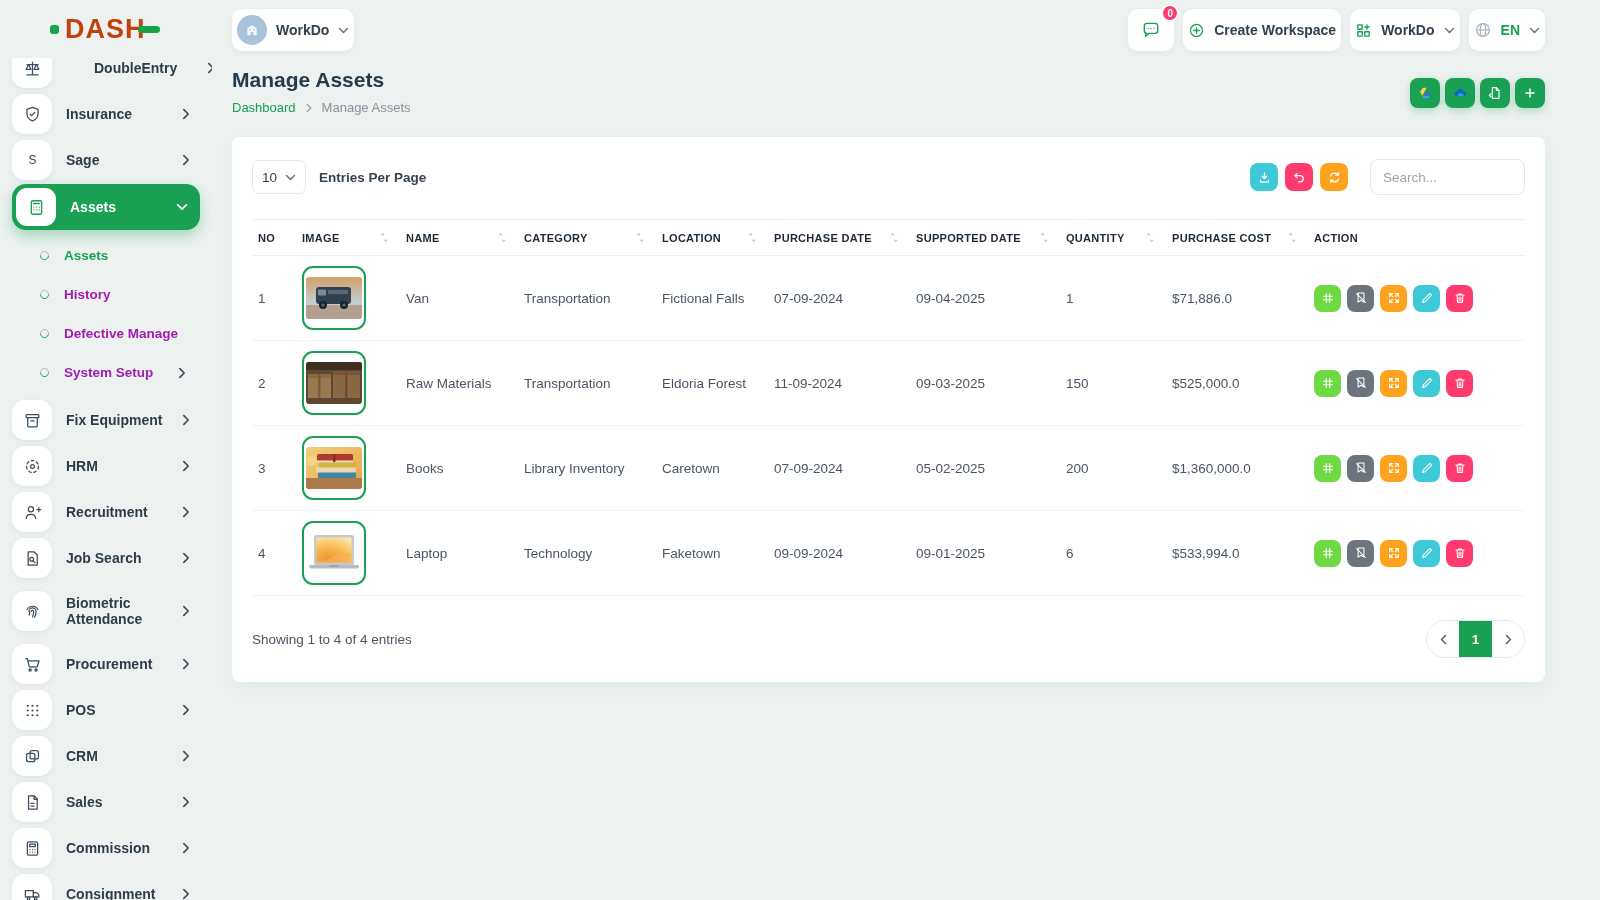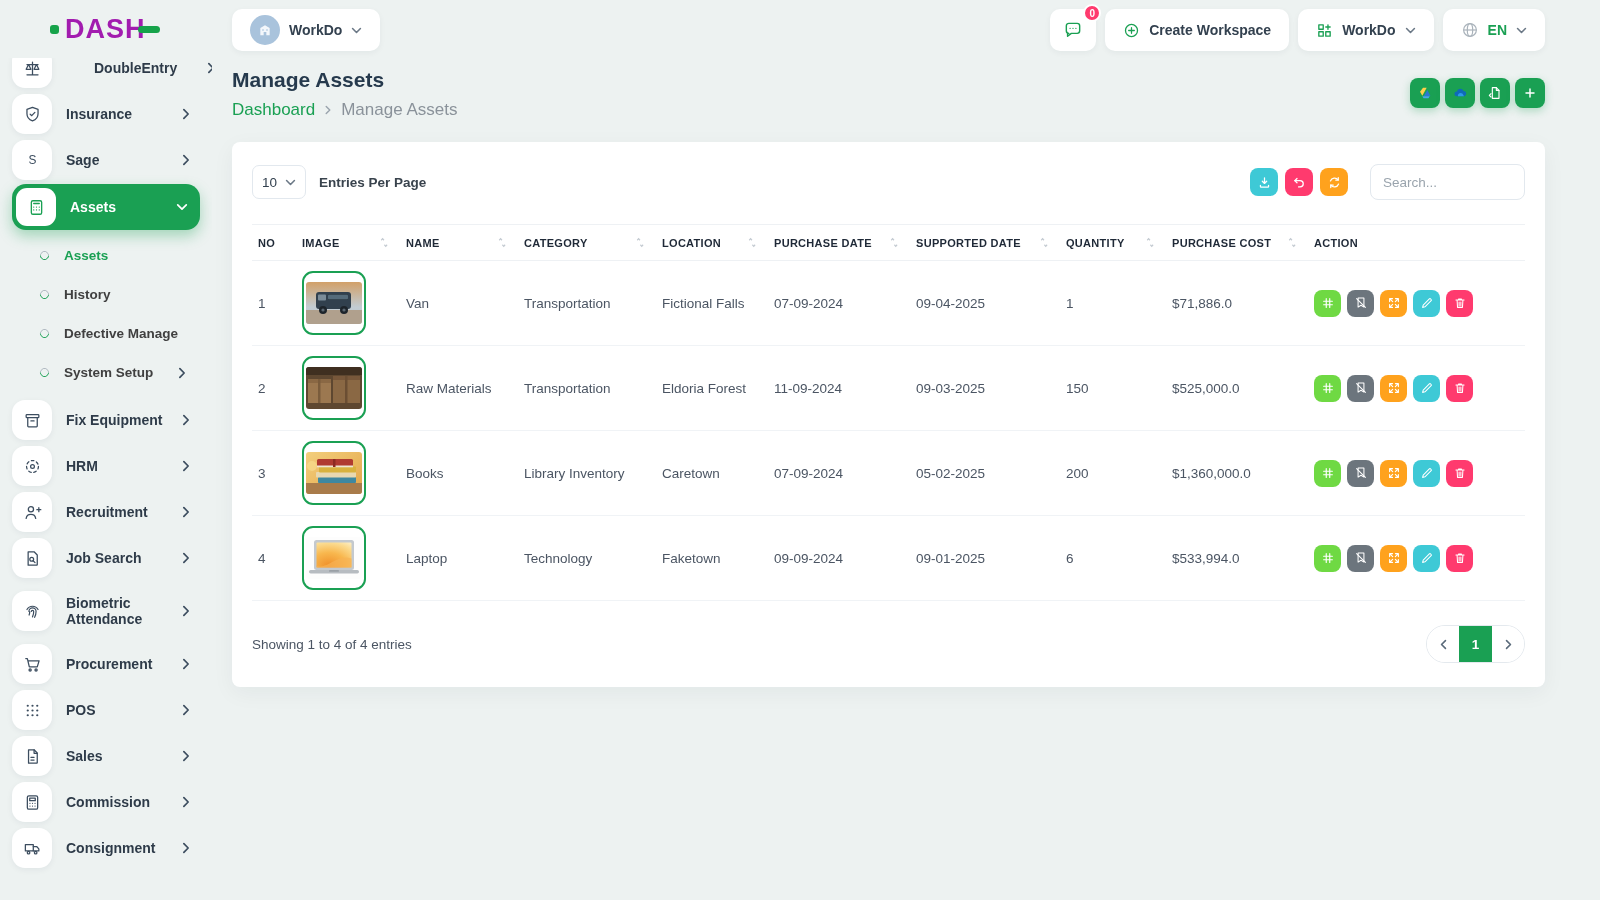--- a/index.html
+++ b/index.html
@@ -7,61 +7,61 @@
   body {
     font-family: "Liberation Sans", sans-serif;
     background:#edf2f1; color:#2e3b49;
   }
   .app { display:flex; width:1600px; height:900px; }
 
   
   .sidebar { width:212px; flex:0 0 212px; display:flex; flex-direction:column; height:900px; }
   .logo { height:58px; display:flex; align-items:center; padding-left:50px; gap:6px; z-index:2; background:#edf2f1; }
   .logo-dot { width:9px; height:9px; border-radius:3px; background:#16a34a; }
-  .logo-text { font-size:27px; font-weight:900; letter-spacing:1px; color:#a21caf; }
+  .logo-text { font-size:27px; font-weight:900; letter-spacing:1px; color:#c2410c; }
   .logo-dash { width:22px; height:7px; border-radius:4px; background:#16a34a; margin-left:-14px; }
   .nav { flex:1; overflow:hidden; padding:0 12px 0 12px; }
   .nav-item { display:flex; align-items:center; height:44px; margin-bottom:2px; cursor:pointer; border-radius:14px; padding-right:8px; }
   .nav-item.first { margin-top:-12px;gap:28px; }
   .nav-ico { width:40px; height:40px; border-radius:13px; background:#fff; display:flex; align-items:center; justify-content:center; box-shadow:0 2px 6px rgba(20,40,60,.06); flex:0 0 40px; color:#3c4d5f; }
   .nav-ico svg { width:19px; height:19px; }
   .nav-label { font-size:14px; font-weight:600; color:#2e3b49; margin-left:14px; line-height:1.15; }
   .chev { margin-left:auto; color:#3c4d5f; display:flex; }
   .chev svg { width:12px; height:12px; }
   .nav-item.active { background:#1aa053; box-shadow:0 6px 14px rgba(26,160,83,.35); height:46px; padding-left:4px; }
   .nav-item.active .nav-ico { width:38px; height:38px; border-radius:11px; color:#1aa053; box-shadow:none; }
   .nav-item.active .nav-label { color:#fff; }
   .nav-item.active .chev { color:#fff; transform:rotate(90deg); margin-right:4px; }
   .nav-item.tall { height:58px; }
   .subnav { padding:4px 0 6px 28px; }
   .sub-item { display:flex; align-items:center; height:39px; cursor:pointer; padding-right:12px; }
   .sub-dot { width:9px; height:9px; border-radius:50%; border:1.5px solid #aeb7bf; border-bottom-color:#1aa053; border-left-color:#1aa053; transform:rotate(-45deg); flex:0 0 9px; }
-  .sub-label { font-size:13.5px; font-weight:600; color:#404040; margin-left:15px; }
+  .sub-label { font-size:13.5px; font-weight:600; color:#a21caf; margin-left:15px; }
   .sub-item.active .sub-label { color:#1aa053; }
   .sub-item .chev { margin-left:auto; }
 
   
   .main { flex:1; padding:0 55px 0 20px; }
   .topbar { display:flex; align-items:center; justify-content:space-between; padding-top:8px; height:52px; }
-  .pill { background:#fff; border-radius:10px; height:42px; display:flex; align-items:center; padding:0 18px; gap:9px; box-shadow:0 2px 6px rgba(20,40,60,.05); cursor:pointer; }
+  .pill { background:#fff; border-radius:10px; height:42px; display:flex; align-items:center; padding:0 5px; gap:9px; box-shadow:0 2px 6px rgba(20,40,60,.05); cursor:pointer; }
   .ws-avatar { width:30px; height:30px; border-radius:50%; background:#a9c3dc; display:flex; align-items:center; justify-content:center; color:#f3f7fb; }
   .ws-avatar svg { width:16px; height:16px; }
   .pill-label { font-size:14px; font-weight:700; color:#33414f; }
   .topbar-right { display:flex; gap:9px; align-items:center; }
   .chat-pill { position:relative; width:46px; justify-content:center; padding:0; }
   .chat-pill svg { width:20px; height:20px; color:#1aa053; }
   .badge { position:absolute; top:-5px; right:-5px; min-width:18px; height:18px; border-radius:9px; background:#ff3a6e; color:#fff; font-size:10px; font-weight:700; display:flex; align-items:center; justify-content:center; border:2px solid #fff; padding:0 3px; }
   .green-ic { color:#1aa053; display:flex; } .green-ic svg{ width:17px; height:17px; }
   .lang-label { font-size:14px; font-weight:700; color:#1aa053; }
   .globe { color:#aab3bb; display:flex; } .globe svg { width:18px; height:18px; }
   .chev-sm { color:#6b7886; display:flex; } .chev-sm svg { width:11px; height:11px; }
 
   .page-head { display:flex; justify-content:space-between; align-items:flex-start; margin-top:16px; }
   .page-title { font-size:21px; font-weight:700; color:#263a4d; }
-  .breadcrumb { display:flex; align-items:center; gap:8px; margin-top:8px; font-size:17px; }
+  .breadcrumb { display:flex; align-items:center; gap:8px; margin-top:8px; font-size:13px; }
   .bc-root { color:#1aa053; cursor:pointer; }
   .bc-sep { color:#9aa4ad; display:flex; } .bc-sep svg { width:10px; height:10px; }
   .bc-cur { color:#8a929a; }
   .head-actions { display:flex; gap:5px; margin-top:10px; }
   .gbtn { width:30px; height:30px; border-radius:8px; background:#1aa053; border:none; display:flex; align-items:center; justify-content:center; cursor:pointer; box-shadow:0 3px 8px rgba(26,160,83,.3); }
   .gbtn svg { width:16px; height:16px; }
 
   
   .card { background:#fff; border-radius:8px; margin-top:22px; padding:22px 20px 24px; box-shadow:0 6px 22px rgba(20,40,60,.05); }
   .controls { display:flex; align-items:center; }
@@ -323,20 +323,34 @@
             </svg>
         </span>
         <span class="nav-label">POS</span>
         <span class="chev">
             <svg viewBox="0 0 13 14">
               <use href="#chev-r"></use>
             </svg>
           </span>
       </div>
 
+      <div class="nav-item">
+        <span class="nav-ico">
+          <svg viewBox="0 0 24 24" fill="none" stroke="currentColor" stroke-width="1.6" stroke-linejoin="round">
+              <rect x="4.5" y="8" width="10.5" height="10.5" rx="2.5"></rect>
+              <rect x="9" y="4.5" width="10.5" height="10.5" rx="2.5"></rect>
+            </svg>
+        </span>
+        <span class="nav-label">CRM</span>
+        <span class="chev">
+            <svg viewBox="0 0 13 14">
+              <use href="#chev-r"></use>
+            </svg>
+          </span>
+      </div>
 
       <div class="nav-item">
         <span class="nav-ico">
           <svg viewBox="0 0 24 24" fill="none" stroke="currentColor" stroke-width="1.6" stroke-linecap="round" stroke-linejoin="round">
               <path d="M7 3.5h7l4 4V20a.5.5 0 01-.5.5H7V3.5z"></path>
               <path d="M14 3.5V8h4M10 13h4M10 16.5h4"></path>
             </svg>
         </span>
         <span class="nav-label">Sales</span>
         <span class="chev">

